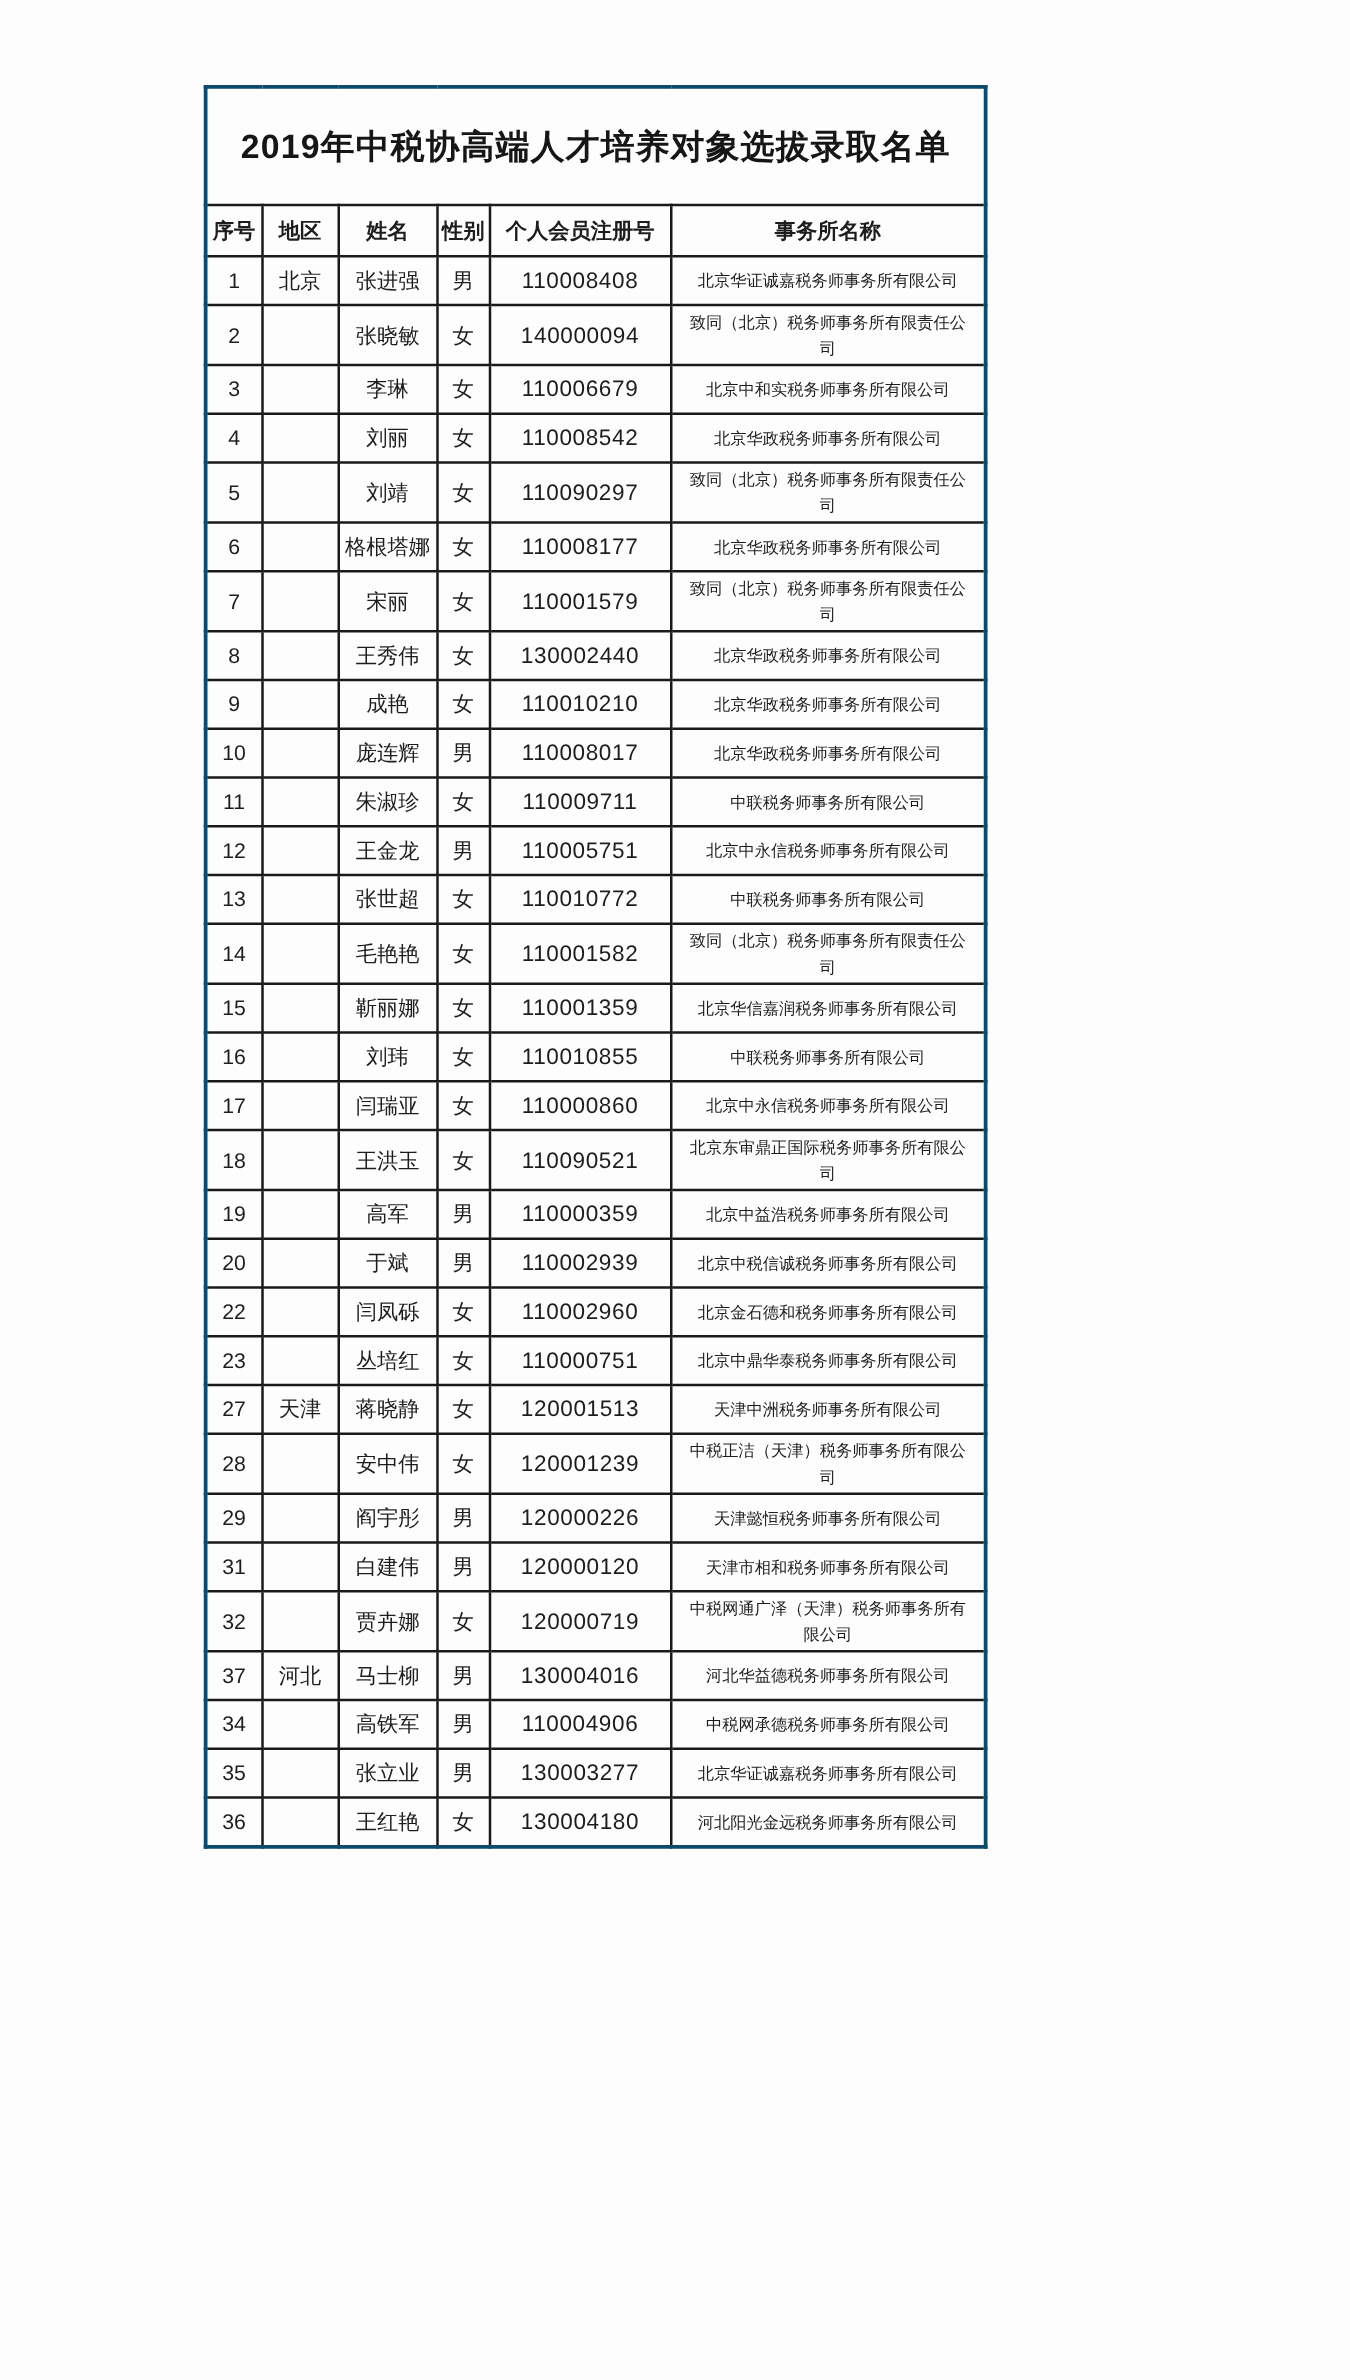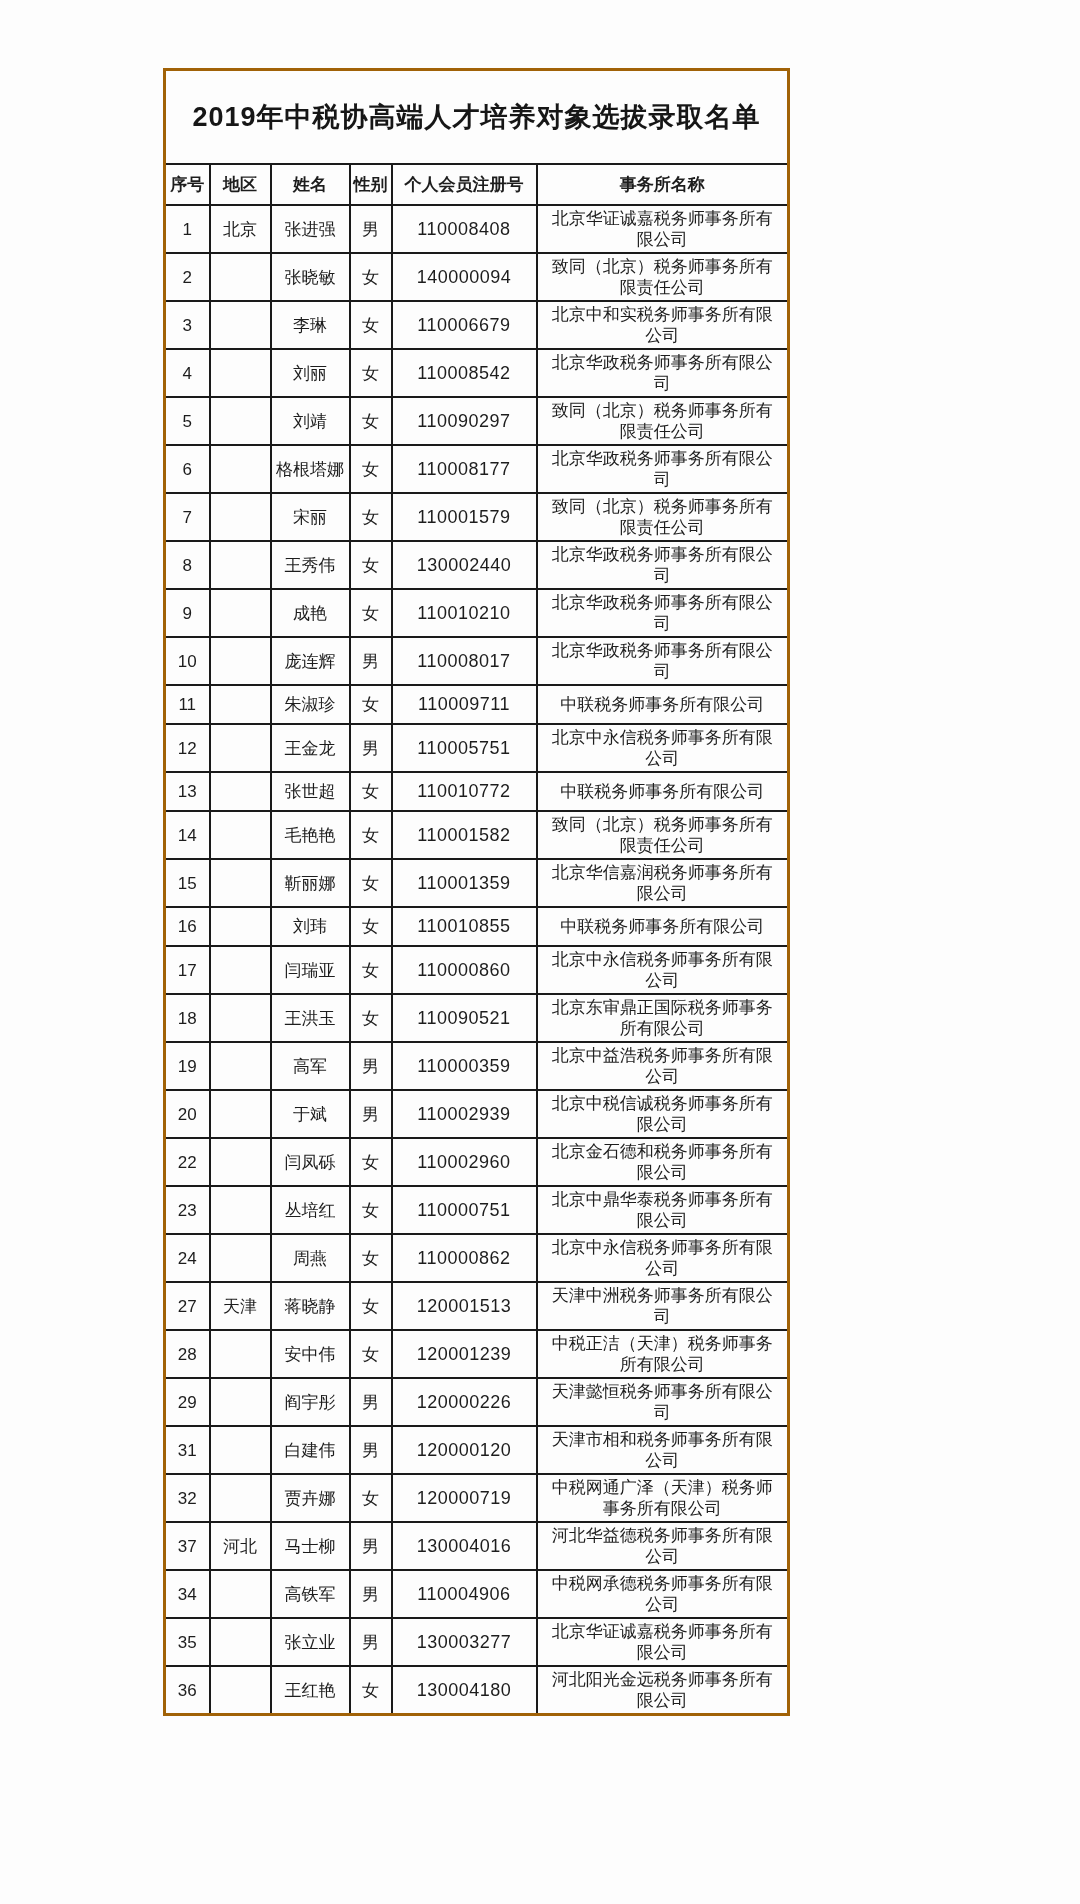--- a/index.html
+++ b/index.html
@@ -22,21 +22,21 @@
   }
   .sheet {
     position: absolute;
     left: 163px;
     top: 68px;
   }
   table.roster {
     border-collapse: collapse;
     table-layout: fixed;
     width: 624px;
-    border: 3px solid #a16207;
+    border: 3px solid #0c4a6e;
   }
   table.roster th,
   table.roster td {
     border: 2px solid #1a1a1a;
     text-align: center;
     vertical-align: middle;
     overflow: hidden;
   }
   .title-cell {
     height: 90px;
@@ -56,21 +56,21 @@
     line-height: 21px;
     padding: 2px 3px;
     height: 33px;
   }
   tbody td.c-member_id {
     font-size: 18px;
     letter-spacing: 0.5px;
     border-radius: 17px;
   }
   tbody td.c-firm {
-    font-size: 17px;
+    font-size: 13px;
     padding: 2px 12px;
   }
   col.w-index  { width: 45px; }
   col.w-region { width: 61px; }
   col.w-name   { width: 79px; }
   col.w-gender { width: 42px; }
   col.w-member { width: 145px; }
   col.w-firm   { width: 252px; }
 </style>
 </head>
@@ -271,28 +271,20 @@
           </tr>
           <tr>
             <td class="c-index">23</td>
             <td class="c-region"></td>
             <td class="c-name">丛培红</td>
             <td class="c-gender">女</td>
             <td class="c-member_id">110000751</td>
             <td class="c-firm">北京中鼎华泰税务师事务所有限公司</td>
           </tr>
           <tr>
-            <td class="c-index">24</td>
-            <td class="c-region"></td>
-            <td class="c-name">周燕</td>
-            <td class="c-gender">女</td>
-            <td class="c-member_id">110000862</td>
-            <td class="c-firm">北京中永信税务师事务所有限公司</td>
-          </tr>
-          <tr>
             <td class="c-index">27</td>
             <td class="c-region">天津</td>
             <td class="c-name">蒋晓静</td>
             <td class="c-gender">女</td>
             <td class="c-member_id">120001513</td>
             <td class="c-firm">天津中洲税务师事务所有限公司</td>
           </tr>
           <tr>
             <td class="c-index">28</td>
             <td class="c-region"></td>

